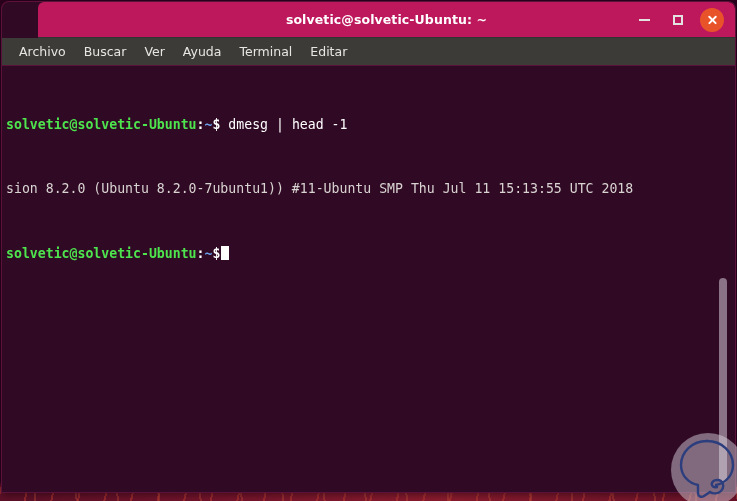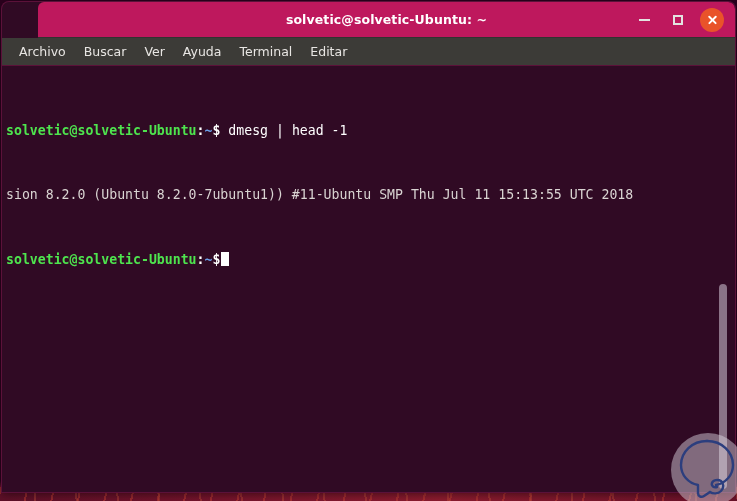--- a/index.html
+++ b/index.html
@@ -150,21 +150,20 @@
   }
 
   
   #terminal-body {
     position: relative;
     height: 428px;
     background: #300a24;
     padding: 2px 0 0 4px;
     box-sizing: border-box;
     overflow: hidden;
-    margin-top: 6px;
   }
   #terminal-output {
     font-family: "DejaVu Sans Mono", monospace;
     font-size: 13.2px;
     line-height: 16.2px;
     white-space: pre;
     color: #d6d2d0;
     letter-spacing: 0px;
   }
   .ln { display: block; height: 16.2px; }

